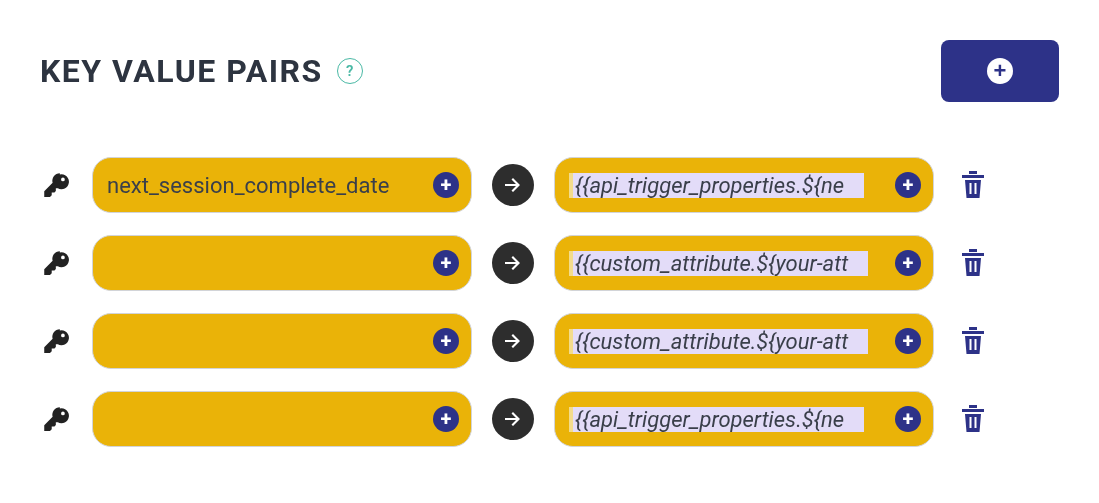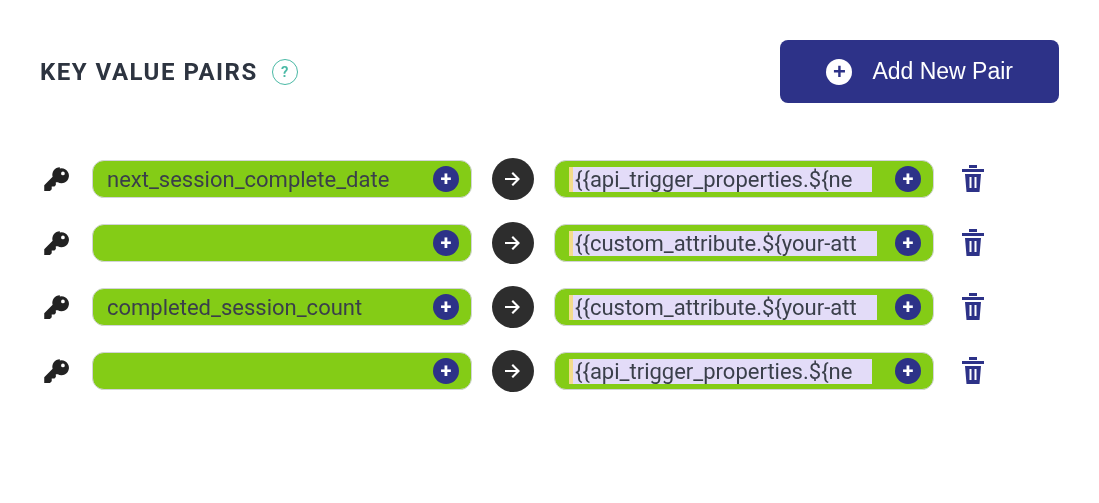--- a/index.html
+++ b/index.html
@@ -16,21 +16,21 @@
     align-items: center;
     justify-content: space-between;
     margin-bottom: 55px;
   }
   .title-wrap {
     display: flex;
     align-items: center;
     gap: 14px;
   }
   .title {
-    font-size: 24px;
+    font-size: 32px;
     font-weight: 700;
     letter-spacing: 1.5px;
     color: #2d3440;
   }
   .help-icon {
     width: 26px;
     height: 26px;
     border: 1.5px solid #4ab9a5;
     border-radius: 50%;
     display: flex;
@@ -78,41 +78,42 @@
     gap: 20px;
   }
   .key-icon-wrap {
     width: 32px;
     display: flex;
     justify-content: center;
   }
   .pill {
     position: relative;
     border: 1px solid #d2d4d8;
-    border-radius: 12px;
-    height: 38px;
+    border-radius: 19px;
+    height: 56px;
     display: flex;
     align-items: center;
     padding: 0 14px;
-    background: #84cc16;
+    background: #eab308;
     overflow: hidden;
   }
   .key-pill { width: 380px; }
   .val-pill { width: 380px; }
   .pill-text {
     font-size: 22px;
     color: #3a3f4a;
     white-space: nowrap;
     overflow: hidden;
   }
   .val-pill .pill-text {
     background: #e3dcf8;
     border-left: 4px solid #f3dc8c;
     padding-left: 2px;
     padding-right: 20px;
+    font-style: italic;
   }
   .pill-plus {
     position: absolute;
     right: 12px;
     top: 50%;
     transform: translateY(-50%);
     width: 26px;
     height: 26px;
     background: #2d3288;
     border-radius: 50%;
@@ -147,21 +148,20 @@
 </head>
 <body>
 
 <div class="header-row">
   <div class="title-wrap">
     <div class="title">KEY VALUE PAIRS</div>
     <div class="help-icon">?</div>
   </div>
   <button class="add-btn">
     <span class="plus">+</span>
-    <span>Add New Pair</span>
   </button>
 </div>
 
 <div class="pairs" id="pairs-container">
     <div class="pair-row">
     <div class="key-icon-wrap">
       <svg width="26" height="26" viewBox="0 0 24 24">
           <use href="#key-glyph"></use>
         </svg>
     </div>
@@ -208,21 +208,20 @@
         </svg>
     </div>
   </div>
     <div class="pair-row">
     <div class="key-icon-wrap">
       <svg width="26" height="26" viewBox="0 0 24 24">
           <use href="#key-glyph"></use>
         </svg>
     </div>
     <div class="pill key-pill">
-      <span class="pill-text">completed_session_count</span>
       <span class="pill-plus">+</span>
     </div>
     <div class="arrow-circle">
       <svg width="24" height="24" viewBox="0 0 24 24">
           <use href="#arrow-glyph"></use>
         </svg>
     </div>
     <div class="pill val-pill">
       <span class="pill-text">{{custom_attribute.${your-att</span>
       <span class="pill-plus">+</span>

